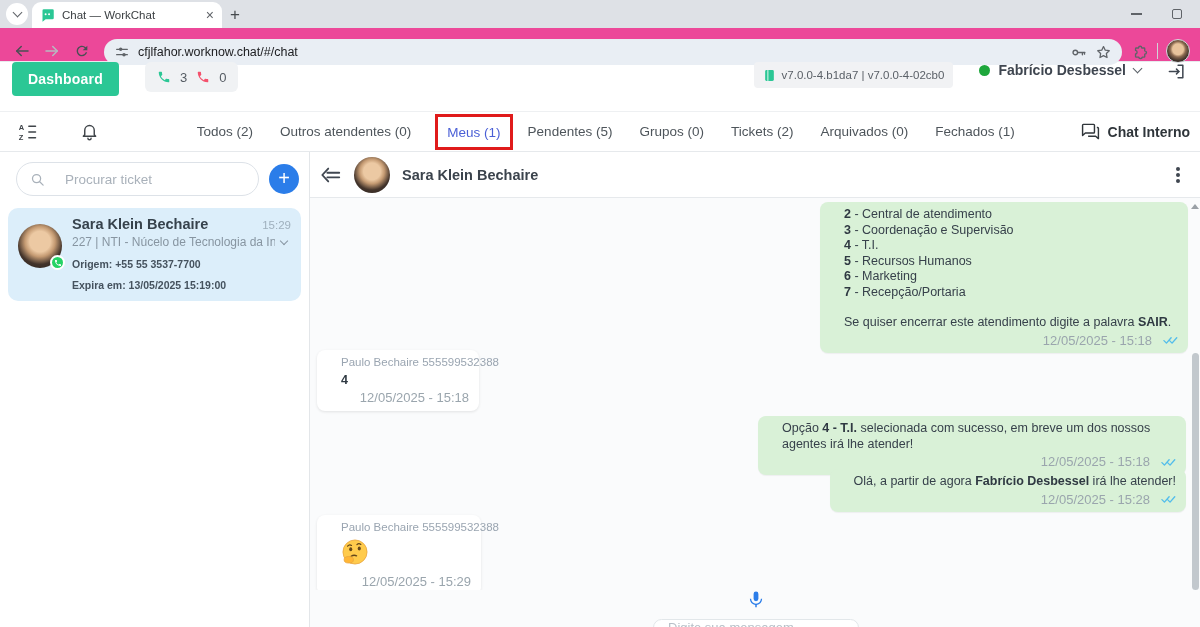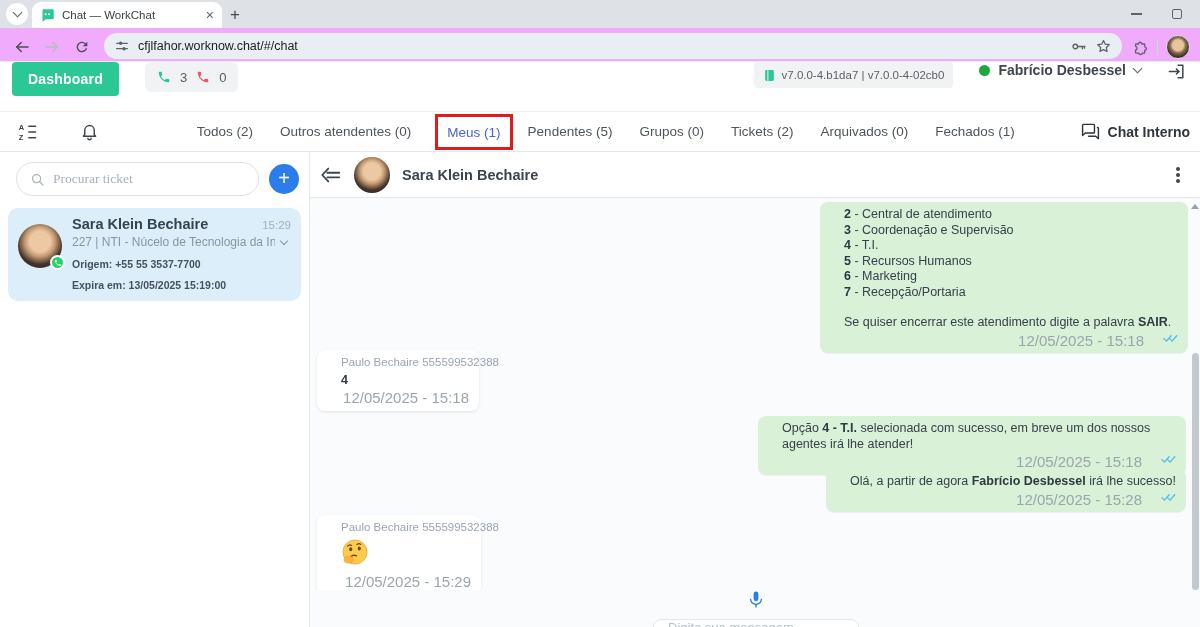--- a/index.html
+++ b/index.html
@@ -13,21 +13,21 @@
   .chev { width:7px; height:7px; border-right:1.6px solid #5f6368; border-bottom:1.6px solid #5f6368; transform:rotate(45deg); margin-top:-3px; }
   .browser-tab { width:190px; height:26px; background:#fff; border-radius:9px 9px 0 0; display:flex; align-items:center; padding:0 8px; gap:7px; }
   .favicon { width:15px; height:15px; flex:none; }
   .tab-title { font-size:11.5px; color:#3c4043; flex:1; white-space:nowrap; overflow:hidden; }
   .tab-close { font-size:14px; color:#5f6368; line-height:1; cursor:default; }
   .new-tab { width:26px; height:26px; display:flex; align-items:center; justify-content:center; font-size:17px; color:#45494d; }
   .win-controls { position:absolute; right:18px; top:0; height:28px; display:flex; align-items:center; gap:30px; }
   .win-min { width:11px; height:1.6px; background:#5f6368; }
   .win-max { width:10px; height:10px; border:1.6px solid #5f6368; border-radius:2px; }
 
-  .toolbar { height:34px; background:#f0abfc; display:flex; align-items:flex-end; padding:2px 10px; gap:6px; border-bottom:1px solid #e8eaed; }
+  .toolbar { height:34px; background:#ec4899; display:flex; align-items:flex-start; padding:11px 10px; gap:6px; border-bottom:1px solid #e8eaed; }
   .nav-ic { width:24px; height:24px; display:flex; align-items:center; justify-content:center; }
   .addr { flex:1; height:26px; background:#e9eef4; border-radius:13px; display:flex; align-items:center; padding:0 10px; gap:8px; margin:0 4px; }
   .url { font-size:12.5px; color:#202124; flex:1; }
   .tb-right { display:flex; align-items:center; gap:8px; }
   .tb-sep { width:1px; height:16px; background:#d0d3d8; }
   .profile-avatar { width:24px; height:24px; border-radius:50%;
      background: radial-gradient(circle at 50% 42%, #e8c49c 0 32%, #8a6a50 46%, #3a2f28 70%); border:1px solid #d6d9dd; }
 
   
   .app-header { height:50px; background:#fff; display:flex; align-items:flex-start; padding:0 14px 0 12px; gap:26px; border-bottom:1px solid #eef0f2; }
@@ -44,21 +44,21 @@
   .ftabs { display:flex; align-items:center; gap:27px; flex:1; justify-content:center; }
   .ftab { font-size:13.5px; color:#4e555b; white-space:nowrap; cursor:default; }
   .ftab.active { color:#4a5fd6; }
   .annotation { border:3px solid #e01b1b; padding:6px 9px; margin:-9px -12px -9px -3px; }
   .chat-interno { display:flex; align-items:center; gap:8px; font-size:14px; color:#2f353a; font-weight:bold; margin-left:28px; white-space:nowrap; }
 
   
   .main { display:flex; height:475px; }
   .sidebar { width:310px; border-right:1px solid #e3e6e9; background:#fff; }
   .search-row { display:flex; align-items:center; gap:10px; padding:10px 10px 8px 16px; }
-  .search-box { flex:1; height:34px; border:1px solid #dde2e8; border-radius:17px; background:#fff; display:flex; align-items:center; padding:0 10px 0 13px; gap:8px;font-family:Liberation Serif, serif; }
+  .search-box { flex:1; height:34px; border:1px solid #dde2e8; border-radius:17px; background:#fff; display:flex; align-items:center; padding:0 10px 0 13px; gap:20px; }
   .search-box input { border:none; outline:none; flex:1; font-size:13.5px; color:#3c4349; font-family:inherit; background:transparent; }
   .search-box input::placeholder { color:#a9b1ba; }
   .add-btn { width:30px; height:30px; border-radius:50%; background:#2b7de9; color:#fff; border:none; font-size:20px; line-height:1; display:flex; align-items:center; justify-content:center; padding-bottom:2px; }
 
   .ticket-card { margin:4px 8px; background:#dceefa; border-radius:10px; padding:8px 10px 10px 10px; display:flex; gap:10px; position:relative; }
   .t-avatar-wrap { position:relative; width:44px; height:44px; flex:none; margin-top:8px; }
   .avatar-photo { width:44px; height:44px; border-radius:50%;
      background: radial-gradient(circle at 50% 40%, #ecc9a3 0 30%, #c49a72 44%, #43342b 66%, #241d19 100%); }
   .wa-badge { position:absolute; right:-3px; bottom:-2px; width:15px; height:15px; border-radius:50%; background:#25d366; border:2px solid #fff; display:flex; align-items:center; justify-content:center; }
   .t-body { flex:1; min-width:0; }
@@ -76,21 +76,21 @@
   .c-avatar { width:36px; height:36px; border-radius:50%;
      background: radial-gradient(circle at 50% 40%, #ecc9a3 0 30%, #c49a72 44%, #43342b 66%, #241d19 100%); }
   .c-name { font-size:14.5px; color:#3b434c; font-weight:bold; flex:1; }
   .kebab { width:4px; height:4px; border-radius:50%; background:#3f4650; box-shadow:0 6px 0 #3f4650, 0 -6px 0 #3f4650; margin:0 8px; }
 
   .messages { flex:1; position:relative; background:#fafbfc; overflow:hidden; }
   .bubble { position:absolute; border-radius:8px; padding:5px 10px 5px 24px; font-size:12.5px; color:#37414b; line-height:15.5px; }
   .bubble.green { background:#d9f1d7; box-shadow:0 1px 1px rgba(0,0,0,.05); }
   .bubble.white { background:#fff; box-shadow:0 1px 3px rgba(0,0,0,.10); }
   .b-sender { font-size:11.5px; color:#9aa5b1; margin-bottom:2px; white-space:nowrap; }
-  .b-stamp { font-size:15px; color:#9aa5ad; text-align:right; display:flex; justify-content:flex-end; align-items:flex-start; gap:19px; margin-top:2px; }
+  .b-stamp { font-size:13px; color:#9aa5ad; text-align:right; display:flex; justify-content:flex-end; align-items:center; gap:11px; margin-top:2px; }
   .menu-line b, .rich b { font-weight:bold; color:#2f3942; }
   .menu-footer { margin-top:15px; }
   .emoji-line { margin:2px 0 4px 0; }
 
   .scroll-track { position:absolute; right:0; top:0; width:9px; height:100%; background:#f4f5f6; }
   .scroll-thumb { position:absolute; right:1px; top:155px; width:7px; height:237px; border-radius:4px; background:#c2c8cd; }
   .scroll-up { position:absolute; right:1px; top:6px; width:0; height:0; border-left:4px solid transparent; border-right:4px solid transparent; border-bottom:5px solid #9aa0a6; }
 
   .composer { height:37px; display:flex; align-items:center; gap:11px; padding:0 10px 4px 12px; background:#fafbfc;flex-direction:column; }
   .msg-input { flex:1; height:30px; border:1px solid #e2e7ea; border-radius:15px; background:#fff; padding:0 14px; font-size:13px; color:#3c4349; outline:none; font-family:inherit; }
@@ -316,21 +316,21 @@
           <div class="b-stamp">
               <span>12/05/2025 - 15:18</span>
             <svg width="15" height="10" viewBox="0 0 24 14" fill="none" stroke="#53bdeb" stroke-width="2.2" stroke-linecap="round" stroke-linejoin="round">
                 <path d="M1.5 8l4 4L13 3.5"></path>
                 <path d="M10.5 8l4 4L22 3.5"></path>
               </svg>
           </div>
         </div>
 
         <div class="bubble green" style="right:14px; top:271px; white-space:nowrap;">
-          <div class="rich"><span>Olá, a partir de agora </span><b>Fabrício Desbessel</b><span> irá lhe sucesso!</span></div>
+          <div class="rich"><span>Olá, a partir de agora </span><b>Fabrício Desbessel</b><span> irá lhe atender!</span></div>
           <div class="b-stamp">
               <span>12/05/2025 - 15:28</span>
             <svg width="15" height="10" viewBox="0 0 24 14" fill="none" stroke="#53bdeb" stroke-width="2.2" stroke-linecap="round" stroke-linejoin="round">
                 <path d="M1.5 8l4 4L13 3.5"></path>
                 <path d="M10.5 8l4 4L22 3.5"></path>
               </svg>
           </div>
         </div>
 
         <div class="bubble white" style="left:7px; top:317px; width:164px;">

